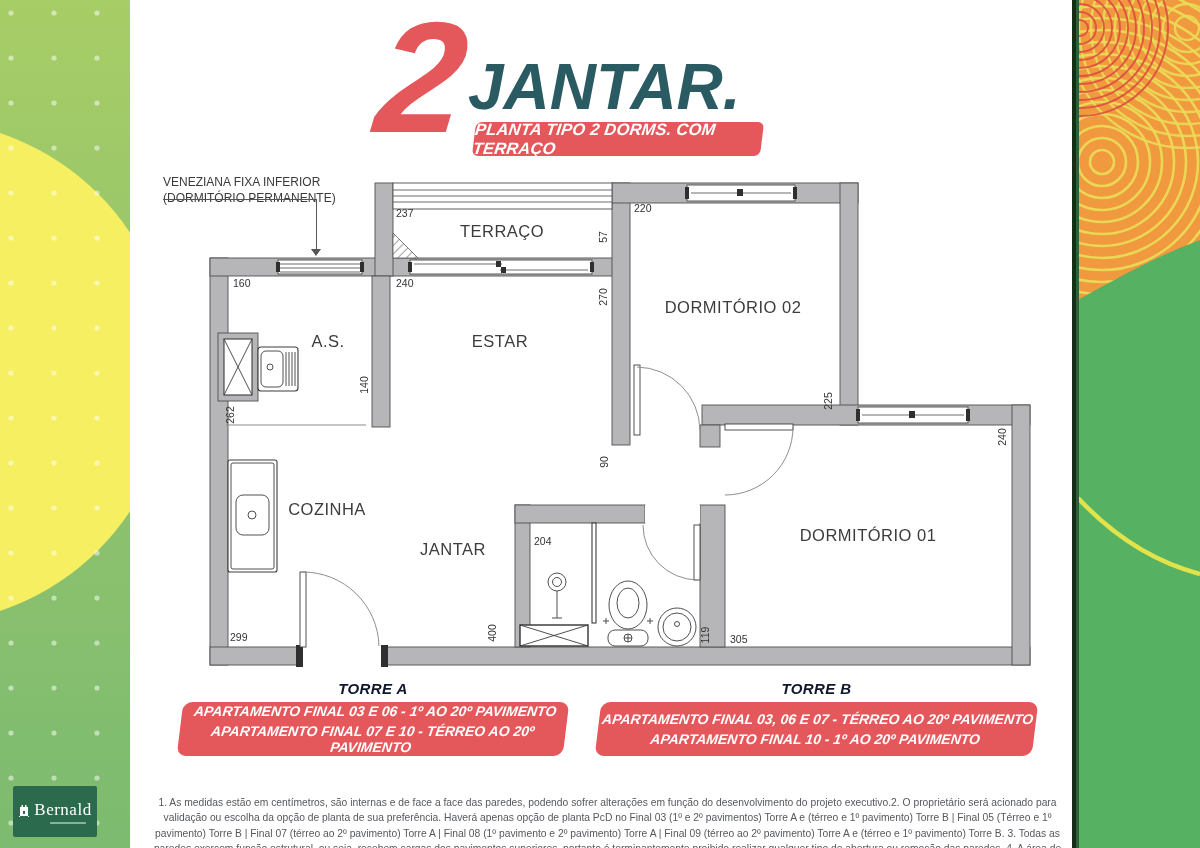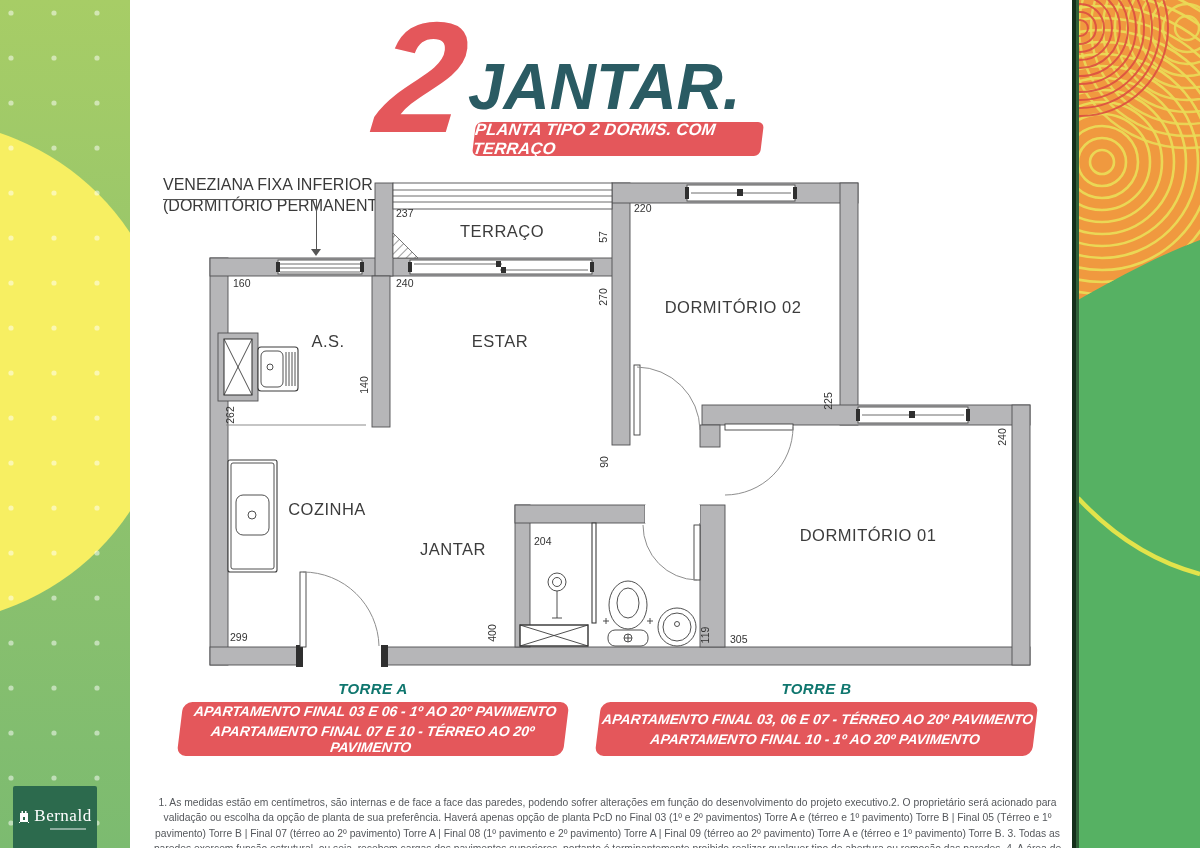--- a/index.html
+++ b/index.html
@@ -10,54 +10,54 @@
   
   #big2{left:378px;top:8px;font-size:158px;line-height:.88;font-weight:bold;font-style:italic;
         color:#e4575b;transform:skewX(-6deg);}
   #dorms-word{left:468px;top:50px;font-size:64px;font-weight:bold;font-style:italic;
         color:#2a5b63;letter-spacing:0px;}
   #title-banner{left:474px;top:122px;width:288px;height:34px;background:#e4575b;border-radius:6px;
         transform:skewX(-7deg);display:flex;align-items:center;justify-content:center;}
   #title-banner span{color:#fff;font-weight:bold;font-style:italic;font-size:16.5px;letter-spacing:.2px;}
 
   
-  #veneziana-note{left:163px;top:175px;font-size:16px;line-height:1.3;color:#3a3a3a;}
+  #veneziana-note{left:163px;top:175px;font-size:12px;line-height:1.3;color:#3a3a3a;}
   #leader-h{left:163px;top:199px;width:154px;height:1.2px;background:#555;}
   #leader-v{left:316px;top:200px;width:1.2px;height:51px;background:#555;}
   #leader-arrow{left:311px;top:249px;width:0;height:0;border-left:5px solid transparent;
         border-right:5px solid transparent;border-top:7px solid #555;}
 
   
   #plan{left:200px;top:175px;}
   .wall{fill:#b6b6b8;stroke:#4f4f51;stroke-width:.9;}
   .win{fill:#fff;stroke:#474747;stroke-width:.9;}
   .winline{stroke:#474747;stroke-width:.8;}
   .cap{fill:#2f2f2f;}
   .leaf{fill:#fff;stroke:#3f3f3f;stroke-width:.9;}
   .arc{fill:none;stroke:#8e8e8e;stroke-width:1;}
   .fix{fill:#fff;stroke:#3c3c3c;stroke-width:1.1;}
   .fixthin{fill:none;stroke:#3c3c3c;stroke-width:.9;}
   text.room{fill:#3c3c3c;font-size:16.5px;letter-spacing:.5px;}
   text.dim{fill:#333;font-size:10.5px;}
 
   
-  .torre-label{font-size:15px;font-weight:bold;font-style:italic;color:#0f766e;text-align:center;letter-spacing:.4px;}
+  .torre-label{font-size:15px;font-weight:bold;font-style:italic;color:#0f172a;text-align:center;letter-spacing:.4px;}
   .torre-banner{background:#e4575b;border-radius:9px;transform:skewX(-7deg);color:#fff;
         font-weight:bold;font-style:italic;font-size:14px;text-align:center;
         display:flex;flex-direction:column;justify-content:center;gap:4px;}
   #torre-a-label{left:180px;top:680px;width:386px;}
   #torre-a-banner{left:180px;top:702px;width:386px;height:54px;}
   #torre-b-label{left:598px;top:680px;width:437px;}
   #torre-b-banner{left:598px;top:702px;width:437px;height:54px;}
 
   
   #footnote{left:150px;top:767px;width:915px;font-size:10.3px;line-height:1.5;color:#55585c;text-align:center;margin-top:28px;}
 
   
-  #logo{left:13px;top:786px;width:84px;height:63px;background:#2c6a4d;border-radius:2px;
+  #logo{left:13px;top:786px;width:84px;height:51px;background:#2c6a4d;border-radius:2px;
         display:flex;flex-direction:column;align-items:center;justify-content:center;}
   #logo .row{display:flex;align-items:center;gap:4px;}
   #logo .name{color:#fff;font-family:"Liberation Serif", serif;font-size:17px;letter-spacing:.5px;}
   #logo .tagline{width:36px;height:2px;background:rgba(255,255,255,.45);margin-top:2px;margin-left:26px;}
 </style>
 </head>
 <body>
 
 <div id="page">
 

